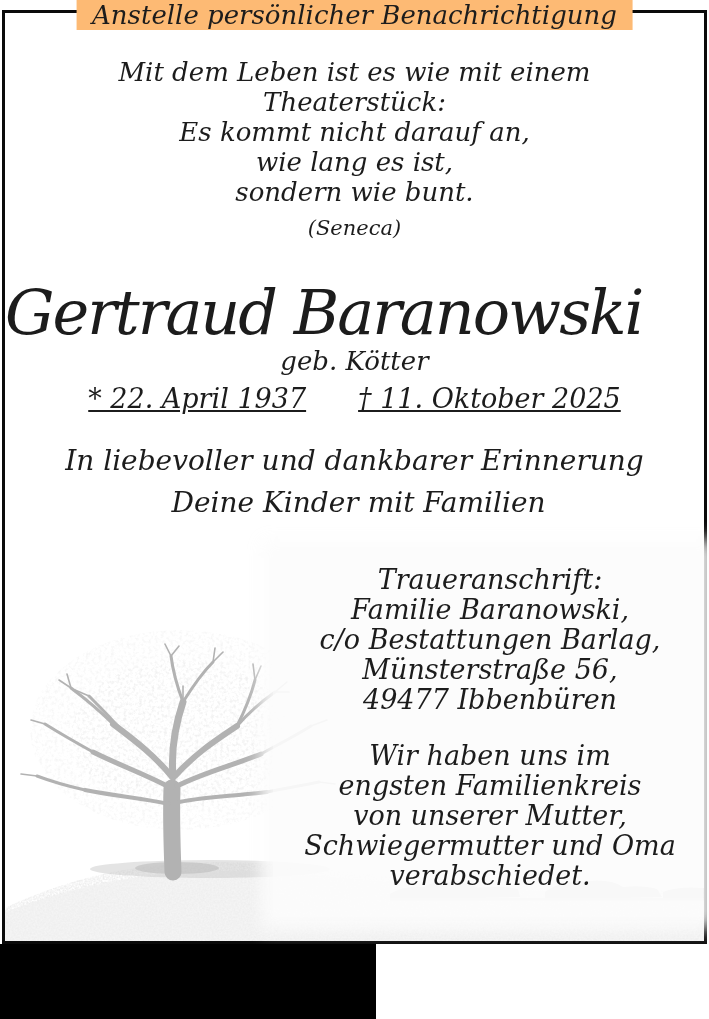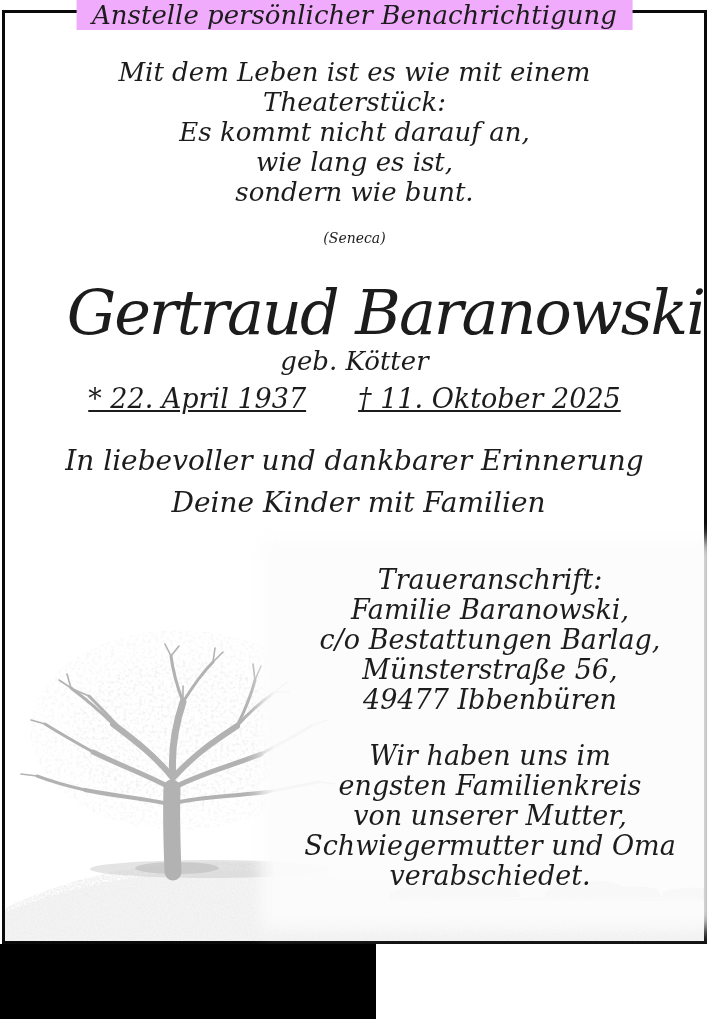--- a/index.html
+++ b/index.html
@@ -22,41 +22,41 @@
   .scenery{
     position:absolute;
     left:0;bottom:0;
     width:699px;height:335px;
     pointer-events:none;
   }
   .header{
     position:absolute;
     top:-13px;left:50%;
     transform:translateX(-50%);
-    background:#f0abfc;
+    background:#fdba74;
     padding:0 16px;
     white-space:nowrap;
     font-size:26px;line-height:30px;
     text-align:center;
   }
   .quote{
     position:absolute;
     top:44px;left:0;right:0;
     text-align:center;
     font-size:26px;line-height:30px;
   }
   .attribution{
-    margin-top:18px;
-    font-size:14px;line-height:26px;font-style:italic;
+    margin-top:8px;
+    font-size:21px;line-height:26px;font-style:italic;
   }
   .name{
     position:absolute;
-    top:262px;left:8px;right:0;
+    top:262px;left:0;right:0;
     margin:0;
-    text-align:right;
+    text-align:left;
     font-size:62px;line-height:76px;
     font-weight:normal;
     letter-spacing:-2px;
     white-space:nowrap;
   }
   .maiden{
     position:absolute;
     top:334px;left:0;right:0;
     text-align:center;
     font-size:26px;line-height:28px;

